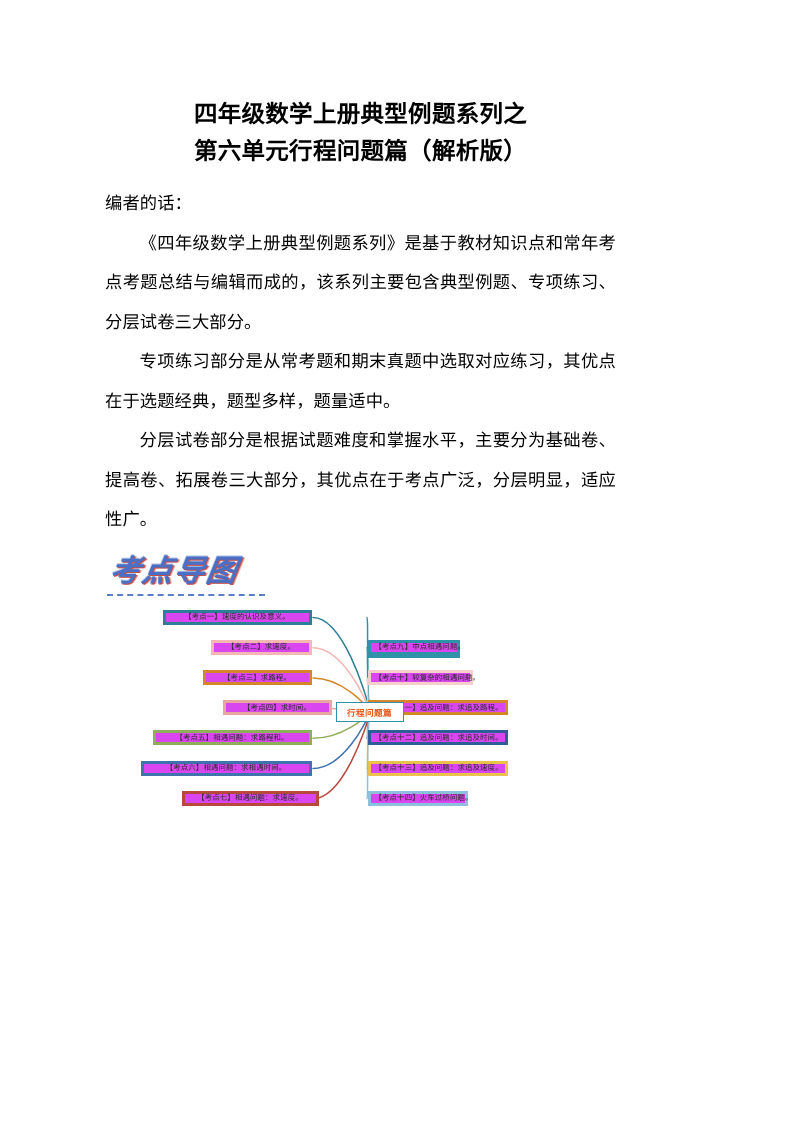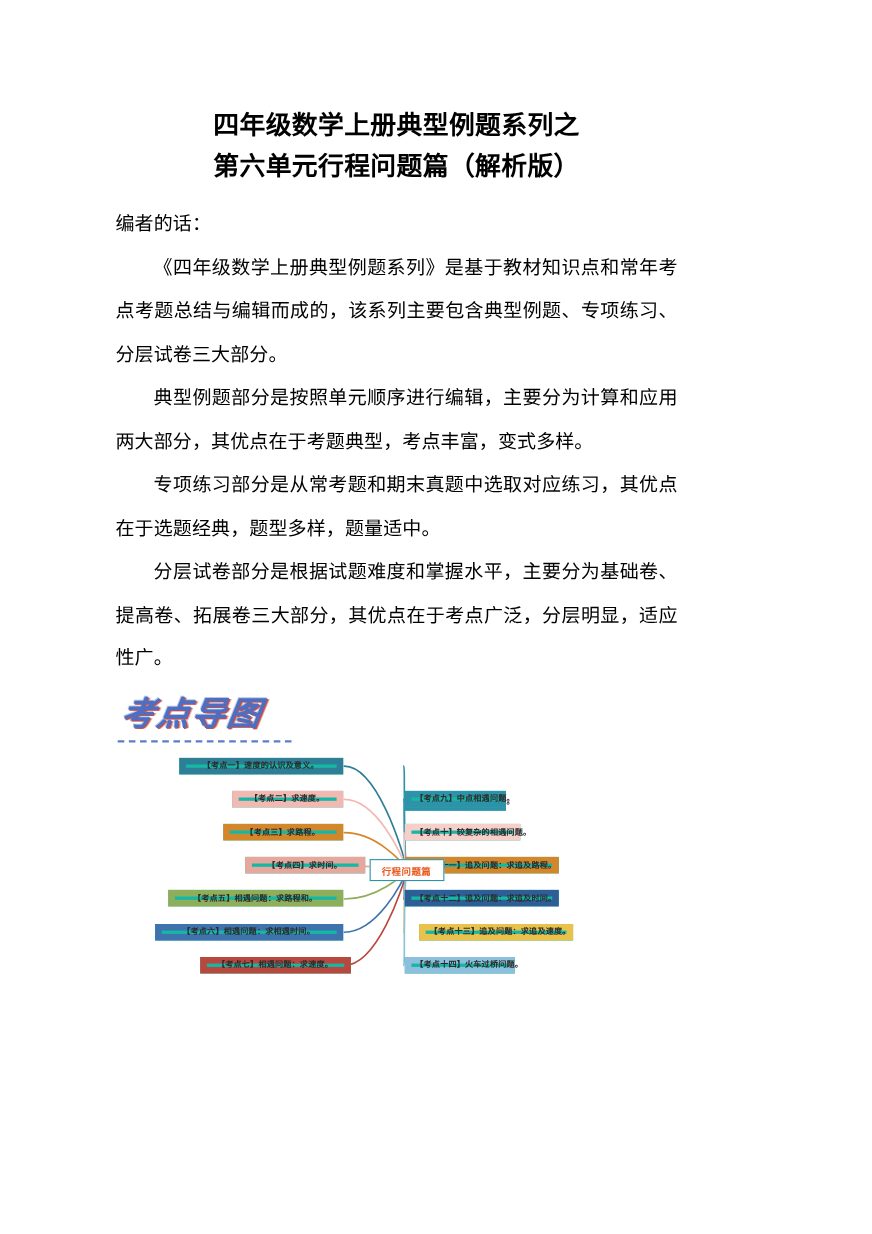--- a/index.html
+++ b/index.html
@@ -99,25 +99,25 @@
   .mm-svg {
     position: absolute;
     left: 0; top: 0;
     width: 434px;
     height: 218px;
     overflow: visible;
   }
   .mm-node {
     position: absolute;
     box-sizing: border-box;
-    background: #14b8a6;
-    border: 6px solid #6d28d9;
+    background: #d946ef;
+    border: 3px solid #6d28d9;
     font-family: "Liberation Sans", "DejaVu Sans", sans-serif;
     font-size: 7.4px;
-    font-weight: bold;
+    font-weight: normal;
     line-height: 1;
     letter-spacing: 0.15px;
     color: #2b2b2b;
     white-space: nowrap;
     display: flex;
     align-items: center;
     padding: 0 4px;
     height: 15px;
     z-index: 3;
   }
@@ -147,21 +147,20 @@
 <div class="page">
 
   <h1 class="doc-title">
     <span class="line">四年级数学上册典型例题系列之</span>
     <span class="line">第六单元行程问题篇（解析版）</span>
   </h1>
 
   <div class="body-block">
     <p class="para">编者的话：</p>
     <p class="para indent">《四年级数学上册典型例题系列》是基于教材知识点和常年考点考题总结与编辑而成的，该系列主要包含典型例题、专项练习、分层试卷三大部分。</p>
-    <p class="para indent">典型例题部分是按照单元顺序进行编辑，主要分为计算和应用两大部分，其优点在于考题典型，考点丰富，变式多样。</p>
     <p class="para indent">专项练习部分是从常考题和期末真题中选取对应练习，其优点在于选题经典，题型多样，题量适中。</p>
     <p class="para indent">分层试卷部分是根据试题难度和掌握水平，主要分为基础卷、提高卷、拓展卷三大部分，其优点在于考点广泛，分层明显，适应性广。</p>
   </div>
 
   <div class="section-deco">
     <span class="deco-word">考点导图</span>
     <span class="deco-underline"></span>
   </div>
 
   <div class="mindmap">
@@ -187,17 +186,17 @@
       <div class="mm-node left" style="border-color: rgb(212, 134, 42); top: 66.4px; left: 50px; width: 109px;">【考点三】求路程。</div>
       <div class="mm-node left" style="border-color: rgb(231, 167, 156); top: 96.6px; left: 50px; width: 109px; margin-left: 20px;">【考点四】求时间。</div>
       <div class="mm-node left" style="border-color: rgb(143, 174, 90); top: 126.8px; left: 0px; width: 159px;">【考点五】相遇问题：求路程和。</div>
       <div class="mm-node left" style="border-color: rgb(63, 115, 173); top: 157px; left: -12px; width: 171px;">【考点六】相遇问题：求相遇时间。</div>
       <div class="mm-node left" style="border-color: rgb(184, 71, 61); top: 187.2px; left: 29px; width: 137px;">【考点七】相遇问题：求速度。</div>
       <div class="mm-node right" style="border-color: rgb(46, 147, 168); top: 6px; left: 215px; width: 92px; margin-top: 33px;">【考点八】二次相遇问题。</div>
       <div class="mm-node right" style="border-color: rgb(46, 147, 168); top: 36.2px; left: 215px; width: 92px;">【考点九】中点相遇问题。</div>
       <div class="mm-node right" style="border-color: rgb(246, 207, 203); top: 66.4px; left: 215px; width: 105px;">【考点十】较复杂的相遇问题。</div>
       <div class="mm-node right" style="border-color: rgb(212, 134, 42); top: 96.6px; left: 215px; width: 140px;">【考点十一】追及问题：求追及路程。</div>
       <div class="mm-node right" style="border-color: rgb(45, 95, 150); top: 126.8px; left: 215px; width: 140px;">【考点十二】追及问题：求追及时间。</div>
-      <div class="mm-node right" style="border-color: rgb(232, 194, 74); top: 157px; left: 228px; width: 140px;">【考点十三】追及问题：求追及速度。</div>
+      <div class="mm-node right" style="border-color: rgb(232, 194, 74); top: 157px; left: 215px; width: 140px;">【考点十三】追及问题：求追及速度。</div>
       <div class="mm-node right" style="border-color: rgb(140, 192, 221); top: 187.2px; left: 215px; width: 100px;">【考点十四】火车过桥问题。</div>
     </div>
 
 </div>
 
 </body></html>

